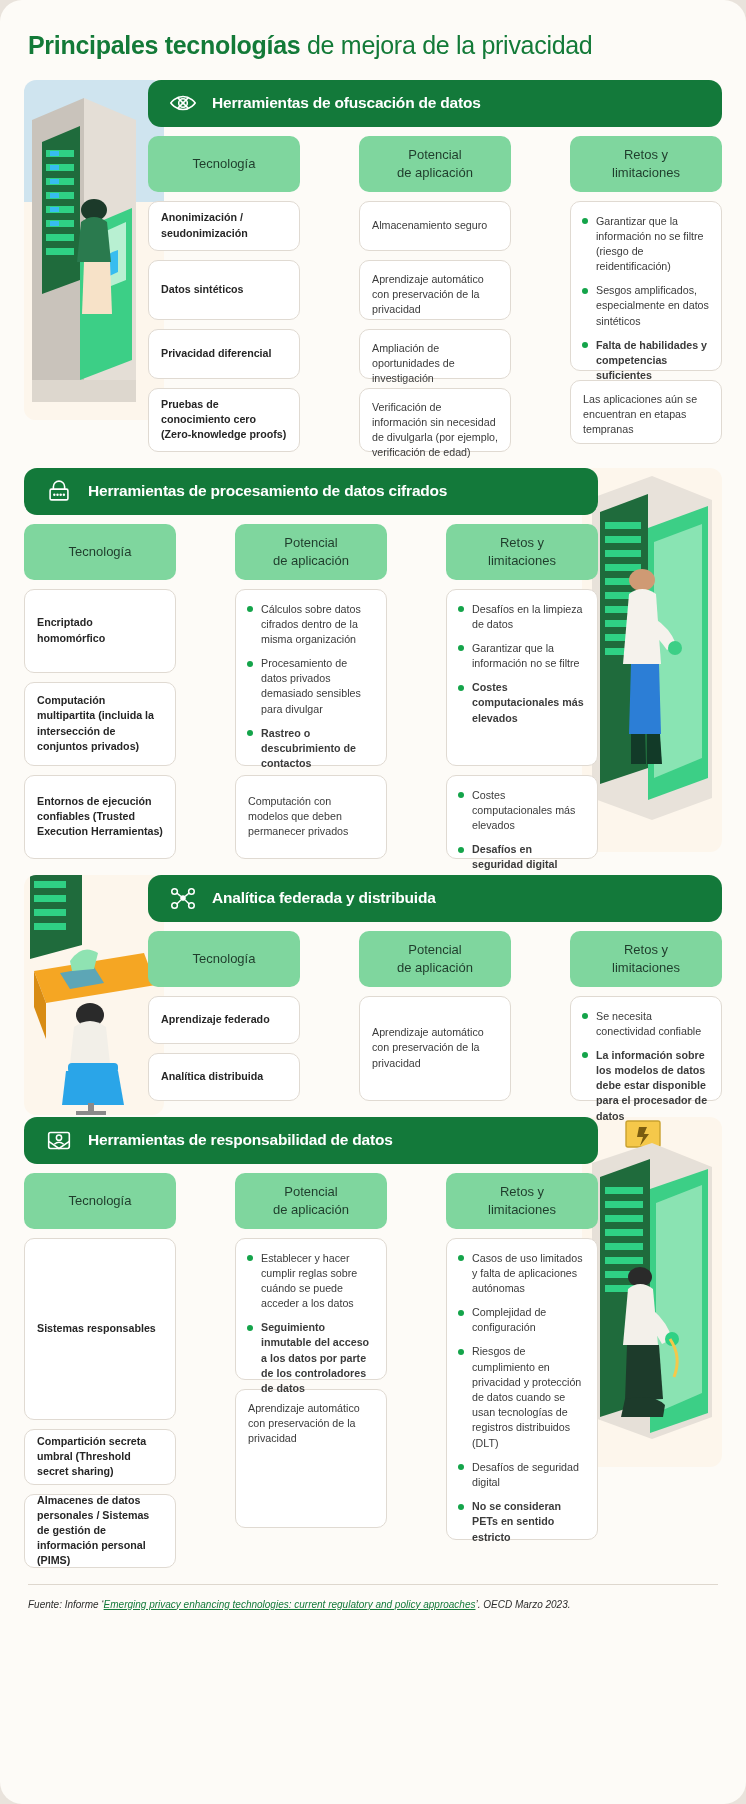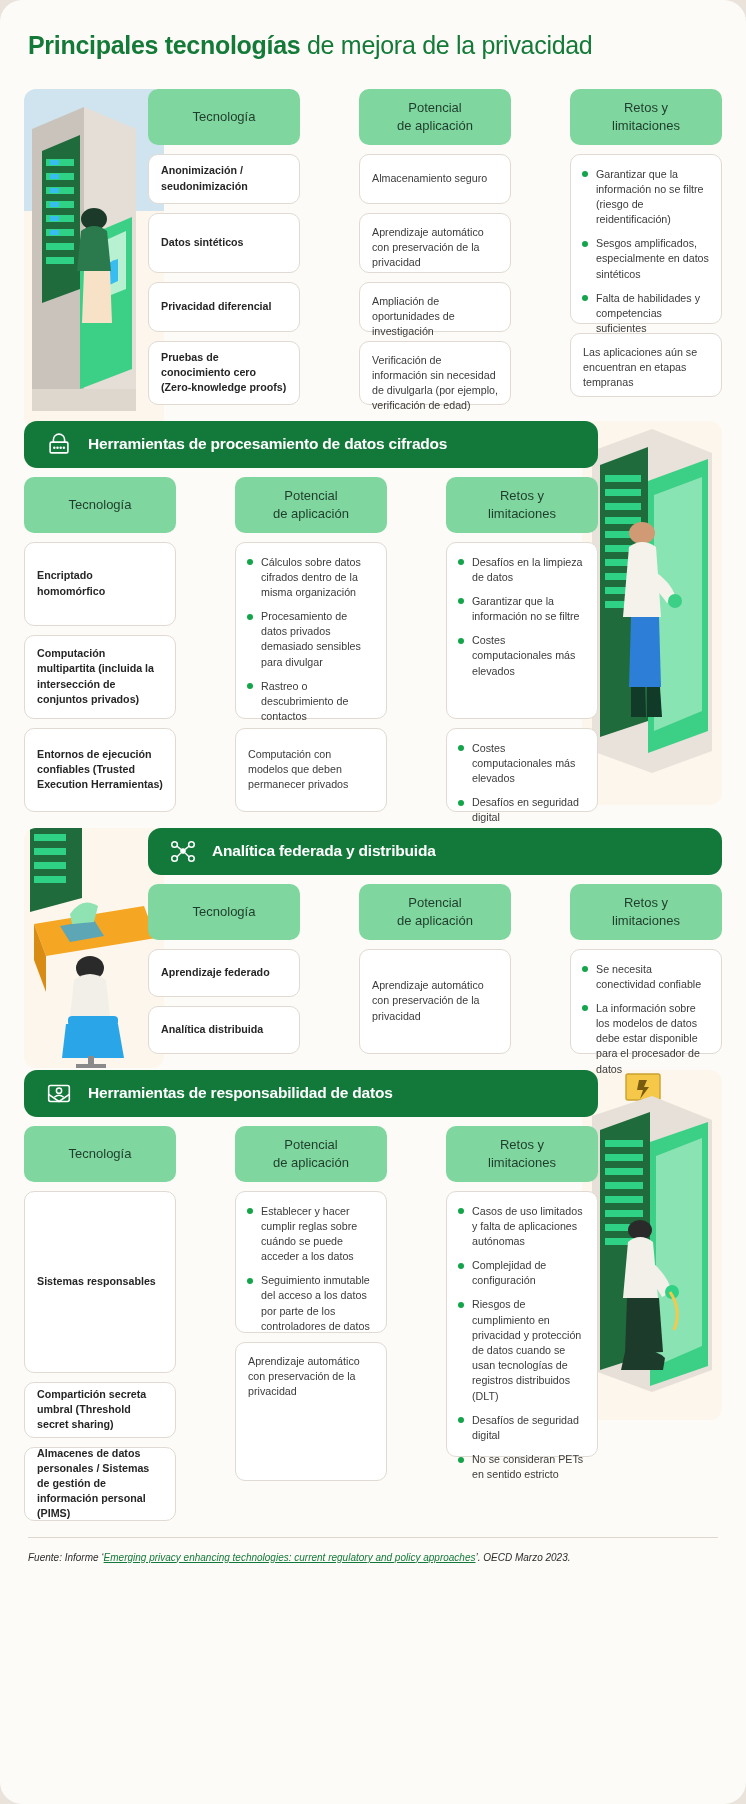--- a/index.html
+++ b/index.html
@@ -91,21 +91,21 @@
   .cell.bullets { align-items: flex-start; padding: 12px 11px 12px 11px; }
   .cell ul { list-style: none; width: 100%; }
   .cell ul li {
     position: relative;
     padding-left: 14px;
     margin-bottom: 9px;
     font-size: 10.7px;
     line-height: 1.42;
     color: #3b3b3b;
   }
-  .cell ul li:last-child { margin-bottom: 0; }
+  .cell ul li:last-child { margin-bottom: 0; font-weight: bold; }
   .cell ul li::before {
     content: "";
     position: absolute;
     left: 0; top: 4.5px;
     width: 6px; height: 6px;
     border-radius: 50%;
     background: #14a44a;
   }
 
   
@@ -172,20 +172,29 @@
           <path d="M64 196 q14 -22 30 -26 l0 22 -30 14z" fill="#37bdf0"></path>
           <ellipse cx="70" cy="130" rx="13" ry="11" fill="#1c3a2a"></ellipse>
           <path d="M57 142 q13 -10 26 0 l4 40 -34 0z" fill="#2a7a4e"></path>
           <path d="M60 182 l26 0 l2 52 -30 0z" fill="#f7e2c8"></path>
           <rect x="0" y="300" width="140" height="40" fill="#fdf6ec"></rect>
           <polygon points="8,300 112,300 112,322 8,322" fill="#bdb7af" opacity="0.5"></polygon>
         </svg>
       </div>
 
       <div class="sec-inner">
+        <div class="sec-header">
+          <svg class="sec-ico" viewBox="0 0 32 32">
+            <path d="M16 9 C8 9 3 16 3 16 C3 16 8 23 16 23 C24 23 29 16 29 16 C29 16 24 9 16 9 Z" fill="none" stroke="#fff" stroke-width="1.7"></path>
+            <circle cx="16" cy="16" r="4.6" fill="none" stroke="#fff" stroke-width="1.7"></circle>
+            <line x1="10.5" y1="10.5" x2="21.5" y2="21.5" stroke="#fff" stroke-width="1.7"></line>
+            <line x1="21.5" y1="10.5" x2="10.5" y2="21.5" stroke="#fff" stroke-width="1.7"></line>
+          </svg>
+          <span class="label">Herramientas de ofuscación de datos</span>
+        </div>
 
         <div class="tbl">
 
           <div class="col c1">
             <div class="colhead">
               <span>Tecnología</span>
             </div>
             <div class="cell tech" style="height:50px">Anonimización / seudonimización</div>
             <div class="cell tech" style="height:60px">Datos sintéticos</div>
             <div class="cell tech" style="height:50px">Privacidad diferencial</div>
@@ -441,21 +450,21 @@
                 <li>Seguimiento inmutable del acceso a los datos por parte de los controladores de datos</li>
               </ul>
             </div>
             <div class="cell" style="height:139px;align-items:flex-start;margin-top:0">Aprendizaje automático con preservación de la privacidad</div>
           </div>
           <div class="col c3">
             <div class="colhead">
               <span>Retos y</span>
               <span>limitaciones</span>
             </div>
-            <div class="cell bullets" style="height:266px">
+            <div class="cell bullets" style="height:302px">
               <ul>
                 <li>Casos de uso limitados y falta de aplicaciones autónomas</li>
                 <li>Complejidad de configuración</li>
                 <li>Riesgos de cumplimiento en privacidad y protección de datos cuando se usan tecnologías de registros distribuidos (DLT)</li>
                 <li>Desafíos de seguridad digital</li>
                 <li>No se consideran PETs en sentido estricto</li>
               </ul>
             </div>
           </div>
         </div>

